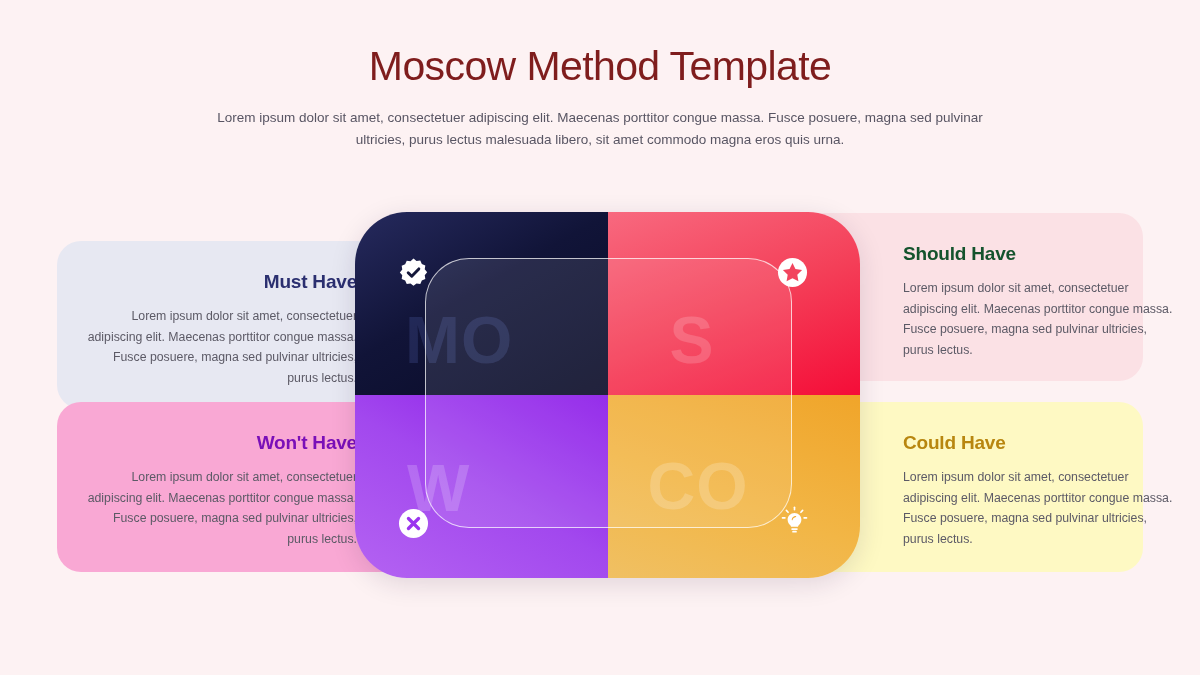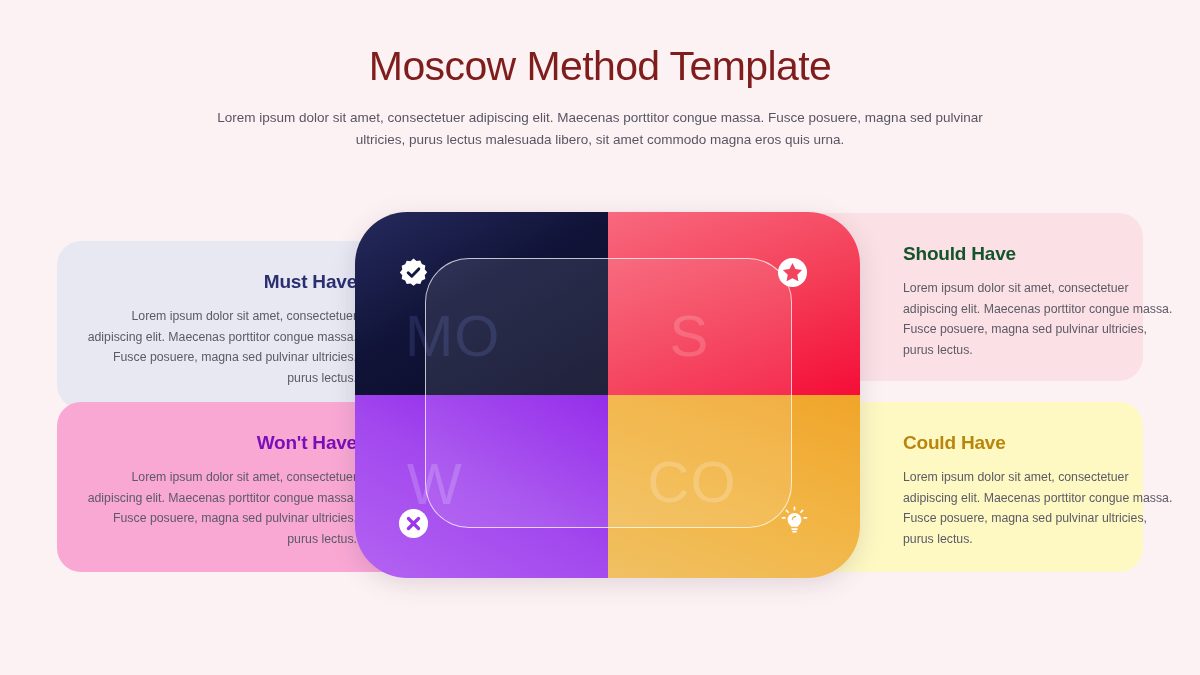--- a/index.html
+++ b/index.html
@@ -94,22 +94,22 @@
 
   .quad { position: relative; overflow: hidden; }
 
   .q-mo { background: linear-gradient(150deg, #262a5e 0%, #111438 45%, #080a26 100%); }
   .q-s  { background: linear-gradient(160deg, #f8697f 0%, #f43f58 50%, #f50d38 100%); }
   .q-w  { background: linear-gradient(30deg, #b463f2 0%, #a248ee 50%, #8a16e8 100%); }
   .q-co { background: linear-gradient(200deg, #f0a52a 0%, #f2b646 55%, #f0c063 100%); text-align: center; }
 
   .quad-letter {
     position: absolute;
-    font-size: 58px;
-    font-weight: normal;
+    font-size: 66px;
+    font-weight: bold;
     letter-spacing: 1px;
     line-height: 1;
   }
   .l-mo { color: rgba(120,140,235,0.17); left: 50px;  top: 95px; }
   .l-s  { color: rgba(255,255,255,0.17); left: 62px;  top: 95px; }
   .l-w  { color: rgba(255,255,255,0.18); left: 52px;  top: 60px; }
   .l-co { color: rgba(255,255,255,0.20); left: 40px;  top: 58px; }
 
   
   .inner-glass {

